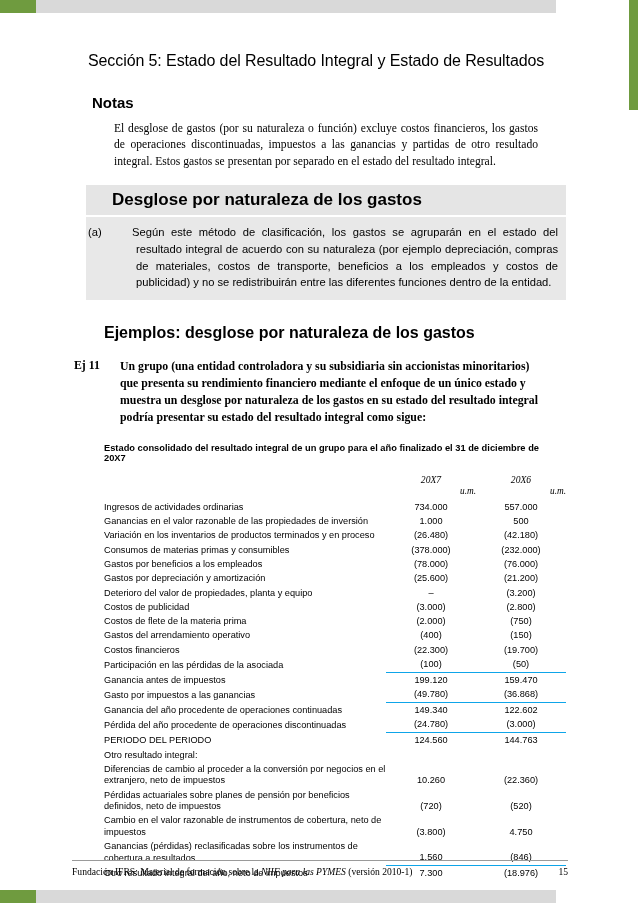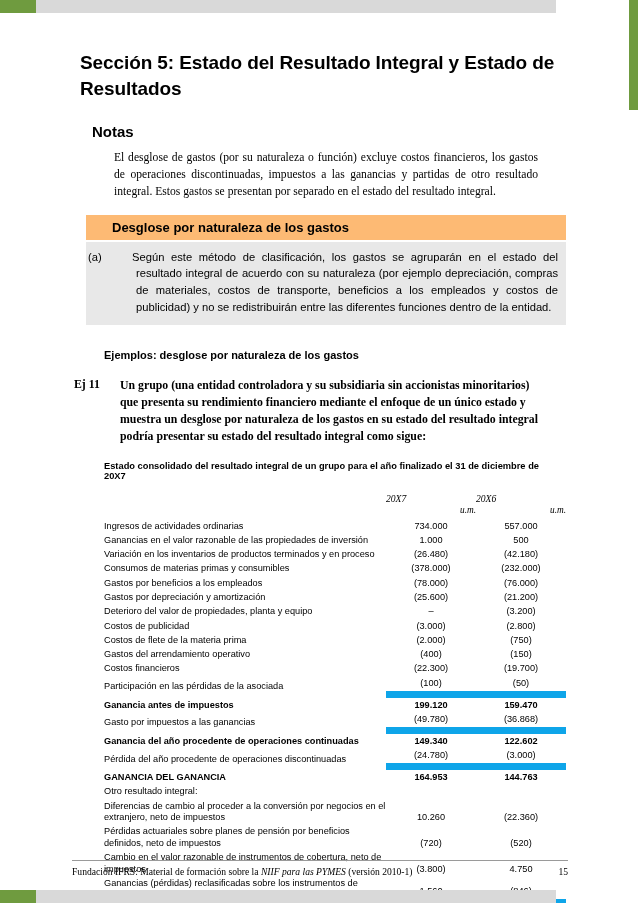--- a/index.html
+++ b/index.html
@@ -46,46 +46,46 @@
     width: 9px; height: 110px;
     background: #6f9b3f;
   }
   .content {
     position: absolute;
     left: 72px;
     top: 50px;
     width: 496px;
   }
   h1.section-title {
-    font-size: 19px;
-    font-weight: bold;
+    font-size: 16px;
+    font-weight: normal;
     line-height: 1.35;
-    margin: 0 0 22px 8px;
+    margin: 0 0 22px 16px;
     letter-spacing: -0.1px;
   }
   .notas-label {
     font-size: 15px;
     font-weight: bold;
     margin: 16px 0 10px 20px;
   }
   .para-serif {
     font-family: "Liberation Serif", serif;
     font-size: 11.6px;
     line-height: 1.45;
     margin: 0 0 14px 42px;
     text-align: justify;
     width: 424px;
   }
   .gray-head {
-    background: #fdba74;
+    background: #e5e5e5;
     margin: 4px 0 2px 14px;
     width: 480px;
     padding: 5px 14px 5px 26px;
     box-sizing: border-box;
-    font-size: 13px;
+    font-size: 17px;
     font-weight: bold;
   }
   .gray-block {
     background: #e8e8e8;
     margin: 2px 0 0 14px;
     width: 480px;
     box-sizing: border-box;
     padding: 7px 8px 9px 26px;
     font-size: 11.2px;
     line-height: 1.5;
@@ -94,21 +94,21 @@
   .gray-block .marker {
     display: inline-block;
     width: 20px;
   }
   .gray-block .gb-text {
     display: block;
     padding-left: 24px;
     text-indent: -24px;
   }
   .ejemplos {
-    font-size: 11px;
+    font-size: 16px;
     font-weight: bold;
     margin: 24px 0 16px 32px;
   }
   .ej-row {
     display: flex;
     margin: 0 0 16px 2px;
     font-family: "Liberation Serif", serif;
   }
   .ej-num {
     width: 46px;
@@ -145,33 +145,33 @@
     width: 90px;
     text-align: center;
     padding-right: 12px;
     white-space: nowrap;
   }
   td.num.last { padding-right: 0; width: 90px; }
   tr.hdr td {
     font-family: "Liberation Serif", serif;
     font-style: italic;
     font-size: 9.6px;
-    text-align: left;
+    text-align: center;
     padding-bottom: 0;
   }
   tr.hdr2 td {
     font-family: "Liberation Serif", serif;
     font-style: italic;
     font-size: 9.3px;
     text-align: right;
     padding-top: 0;
     padding-bottom: 3px;
   }
-  tr.bold td { font-weight: bold; margin-top: 44px; }
-  tr.topline td.num { border-top: 7px solid #0ea5e9; padding-top: 2px; }
+  tr.bold td { font-weight: normal; margin-top: 44px; }
+  tr.topline td.num { border-top: 1px solid #0ea5e9; padding-top: 2px; }
   tr.topline td.lbl { padding-top: 2px; }
   .footer {
     position: absolute;
     left: 72px;
     bottom: 26px;
     width: 496px;
     font-family: "Liberation Serif", serif;
     font-size: 9.6px;
     border-top: 0;
   }
@@ -317,22 +317,22 @@
             <td class="lbl">Ganancia del año procedente de operaciones continuadas</td>
             <td class="num">149.340</td>
             <td class="num last">122.602</td>
           </tr>
           <tr class="">
             <td class="lbl">Pérdida del año procedente de operaciones discontinuadas</td>
             <td class="num">(24.780)</td>
             <td class="num last">(3.000)</td>
           </tr>
           <tr class="bold topline">
-            <td class="lbl">GANANCIA DEL GANANCIA</td>
-            <td class="num">164.953</td>
+            <td class="lbl">PERIODO DEL PERIODO</td>
+            <td class="num">124.560</td>
             <td class="num last">144.763</td>
           </tr>
           <tr class="">
             <td class="lbl">Otro resultado integral:</td>
             <td class="num"></td>
             <td class="num last"></td>
           </tr>
           <tr class="">
             <td class="lbl">Diferencias de cambio al proceder a la conversión por negocios en el extranjero, neto de impuestos</td>
             <td class="num">10.260</td>

